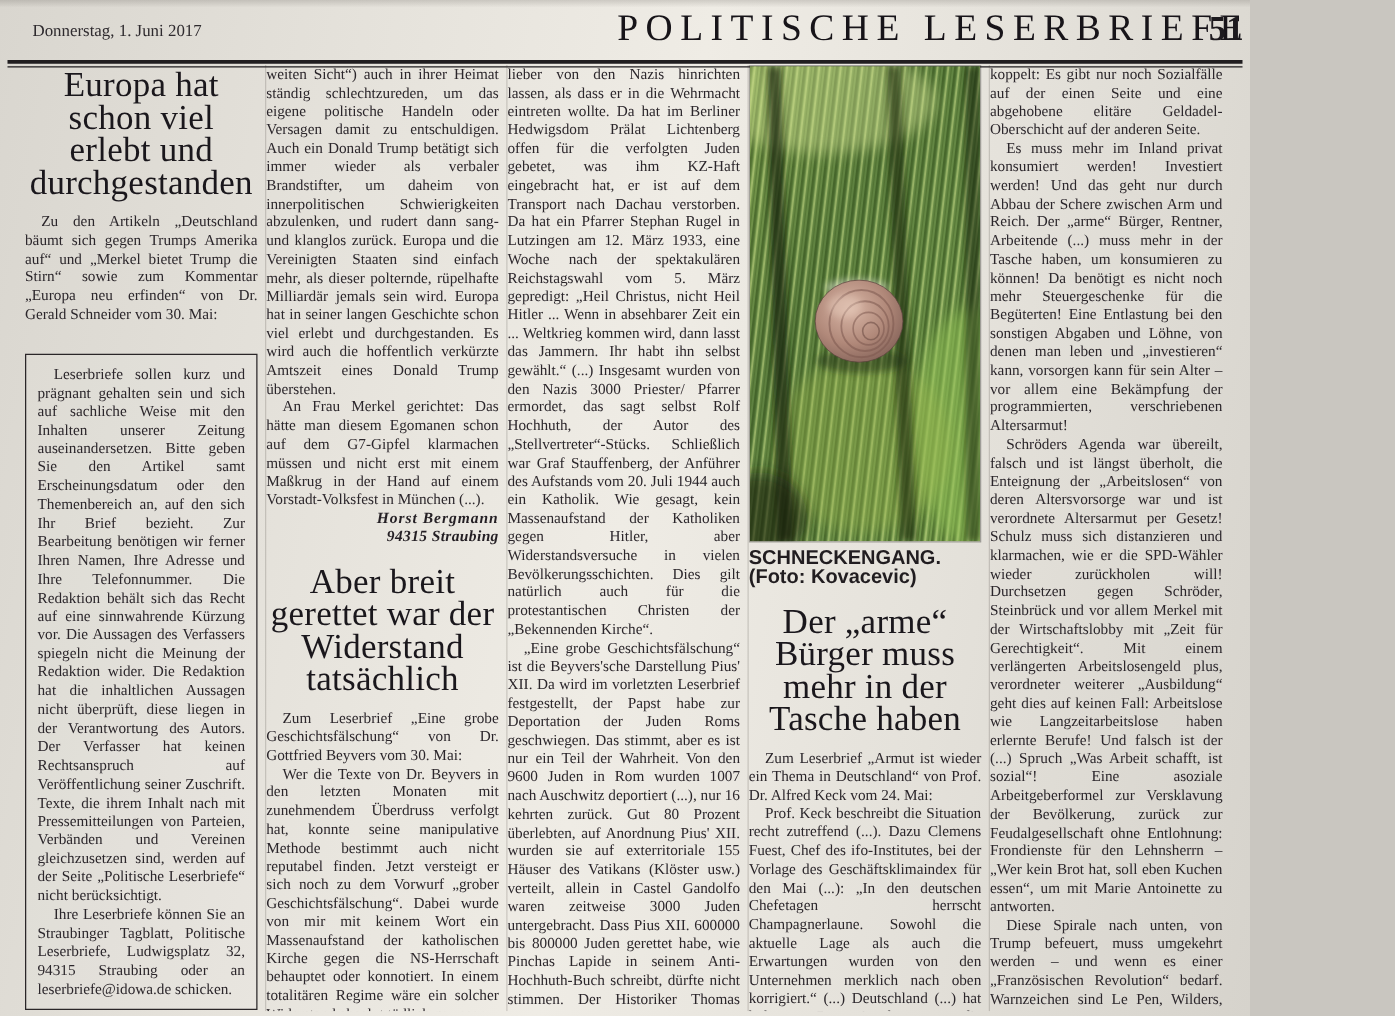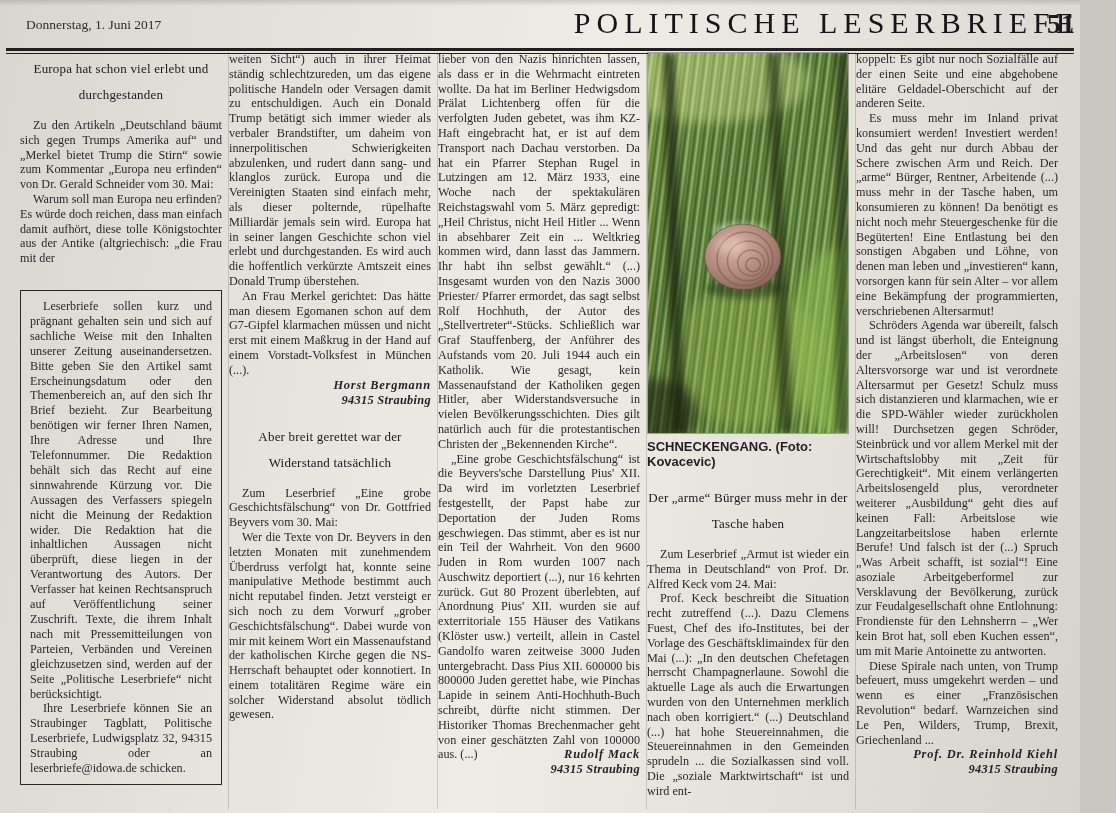--- a/index.html
+++ b/index.html
@@ -1,71 +1,70 @@
 <!DOCTYPE html>
 <html lang="de"><head>
 <meta charset="utf-8">
 <style>
   html,body{margin:0;padding:0;}
   body{width:1116px;height:813px;overflow:hidden;background:#c9c6c0;}
   .page{
-    position:relative;width:1080px;height:813px;box-sizing:border-box;
+    position:relative;width:1000px;height:813px;box-sizing:border-box;
     background:linear-gradient(100deg,#d9d6cf 0%,#e6e3dc 28%,#efece5 50%,#e4e1da 74%,#d6d3cc 100%);
     font-family:"Liberation Serif","DejaVu Serif",serif;color:#2b262b;
   }
   .page::before{content:"";position:absolute;inset:0;pointer-events:none;
     background:linear-gradient(180deg,rgba(60,55,50,.18) 0,rgba(60,55,50,0) 6px);}
   
   .masthead{position:relative;height:40px;padding:6px 10px 0 10px;}
   .mh-date{position:absolute;left:26px;top:17px;font-size:13.5px;color:#2e2a2e;}
   .mh-title{position:absolute;left:0;right:0;top:6px;text-align:right;
     font-size:30px;letter-spacing:6px;font-weight:500;color:#171419;}
   .mh-page{position:absolute;right:5px;top:8px;font-size:28px;font-weight:600;color:#1d1a1e;}
   .rule{margin:2px 6px 0 6px;border-top:3px solid #211e20;border-bottom:1px solid #211e20;height:2px;}
   
   .cols{position:absolute;top:52px;left:20px;right:16px;bottom:4px;display:flex;overflow:hidden;}
   .col{flex:1 1 0;overflow:hidden;box-sizing:border-box;padding-right:6px;}
   .col + .col{border-left:1px solid rgba(45,40,35,.18);}
-  h2{font-size:13px;line-height:26px;font-weight:500;color:#1a171c;
+  h2{font-size:28px;line-height:26px;font-weight:500;color:#1a171c;
      text-align:center;margin:4px 0 10px 0;letter-spacing:.2px;}
   h2.second{margin-top:16px;}
   p.body{font-size:12.2px;line-height:14.8px;margin:0;text-align:justify;
      text-indent:13px;color:#2b262b;hyphens:auto;-webkit-hyphens:auto;}
   p.body.noindent{text-indent:0;}
   .sig{font-size:12.4px;line-height:15px;text-align:right;font-weight:700;
        letter-spacing:.8px;color:#241f24;font-style:italic;}
   .sig .city{letter-spacing:.3px;}
   .sig.pullup{margin-top:-14.8px;}
   
   .infobox{border:1.6px solid #2a2628;margin-top:24px;padding:8px 9px;background:rgba(255,255,255,.06);}
   .infobox p.body{font-size:12.2px;line-height:14.9px;}
   
   .figure{margin:2px 0 0 0;}
   .photo{display:block;width:100%;height:382px;border:1px solid rgba(30,30,25,.35);box-sizing:border-box;}
   .caption{font-family:"Liberation Sans","DejaVu Sans",sans-serif;font-weight:700;
-     font-size:13px;line-height:15px;margin:5px 0 0 0;color:#211d20;}
+     font-size:16px;line-height:15px;margin:5px 0 0 0;color:#211d20;}
 </style>
 </head>
 <body>
 
 <div class="page">
 
   <div class="masthead">
     <span class="mh-date">Donnerstag, 1. Juni 2017</span>
     <div class="mh-title">POLITISCHE LESERBRIEFE</div>
     <span class="mh-page">51</span>
   </div>
   <div class="rule"></div>
 
   <div class="cols">
 
     <div class="col">
       <h2>Europa hat schon viel erlebt und durchgestanden</h2>
       <p class="body">Zu den Artikeln „Deutschland bäumt sich gegen Trumps Amerika auf“ und „Merkel bietet Trump die Stirn“ sowie zum Kommentar „Europa neu erfinden“ von Dr. Gerald Schneider vom 30. Mai:</p>
-      <p class="body">Warum soll man Europa neu erfinden? Es würde doch reichen, dass man einfach damit aufhört, diese tolle Königstochter aus der Antike (altgriechisch: „die Frau mit der</p>
       <div class="infobox">
         <p class="body">Leserbriefe sollen kurz und prägnant gehalten sein und sich auf sachliche Weise mit den Inhalten unserer Zeitung auseinandersetzen. Bitte geben Sie den Artikel samt Erscheinungsdatum oder den Themenbereich an, auf den sich Ihr Brief bezieht. Zur Bearbeitung benötigen wir ferner Ihren Namen, Ihre Adresse und Ihre Telefonnummer. Die Redaktion behält sich das Recht auf eine sinnwahrende Kürzung vor. Die Aussagen des Verfassers spiegeln nicht die Meinung der Redaktion wider. Die Redaktion hat die inhaltlichen Aussagen nicht überprüft, diese liegen in der Verantwortung des Autors. Der Verfasser hat keinen Rechtsanspruch auf Veröffentlichung seiner Zuschrift. Texte, die ihrem Inhalt nach mit Pressemitteilungen von Parteien, Verbänden und Vereinen gleichzusetzen sind, werden auf der Seite „Politische Leserbriefe“ nicht berücksichtigt.</p>
         <p class="body">Ihre Leserbriefe können Sie an Straubinger Tagblatt, Politische Leserbriefe, Ludwigsplatz 32, 94315 Straubing oder an leserbriefe@idowa.de schicken.</p>
       </div>
     </div>
 
     <div class="col">
       <p class="body noindent">weiten Sicht“) auch in ihrer Heimat ständig schlechtzureden, um das eigene politische Handeln oder Versagen damit zu entschuldigen. Auch ein Donald Trump betätigt sich immer wieder als verbaler Brandstifter, um daheim von innerpolitischen Schwierigkeiten abzulenken, und rudert dann sang- und klanglos zurück. Europa und die Vereinigten Staaten sind einfach mehr, als dieser polternde, rüpelhafte Milliardär jemals sein wird. Europa hat in seiner langen Geschichte schon viel erlebt und durchgestanden. Es wird auch die hoffentlich verkürzte Amtszeit eines Donald Trump überstehen.</p>
       <p class="body">An Frau Merkel gerichtet: Das hätte man diesem Egomanen schon auf dem G7-Gipfel klarmachen müssen und nicht erst mit einem Maßkrug in der Hand auf einem Vorstadt-Volksfest in München (...).</p>
       <div class="sig">

